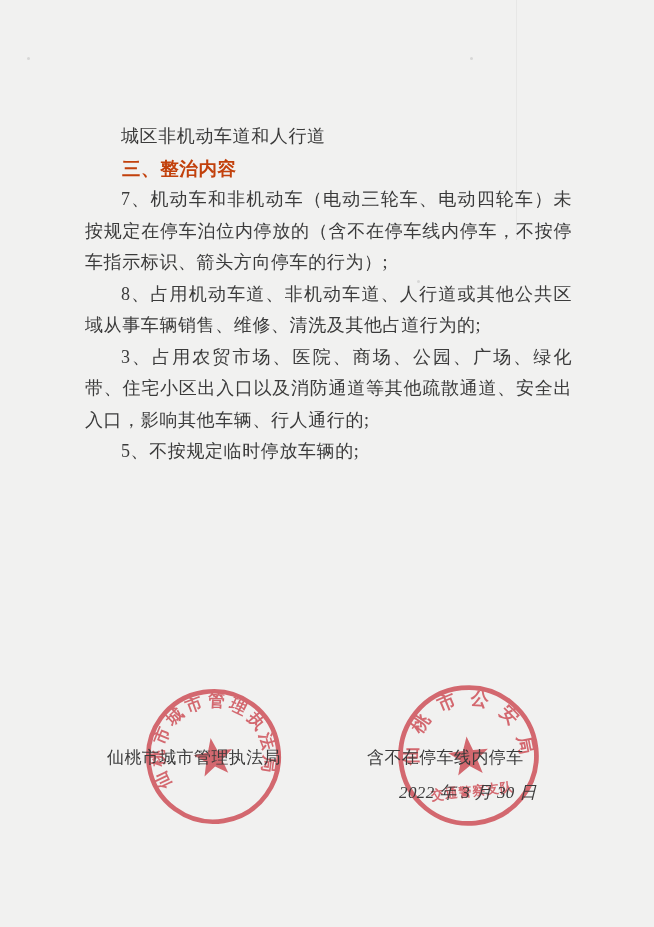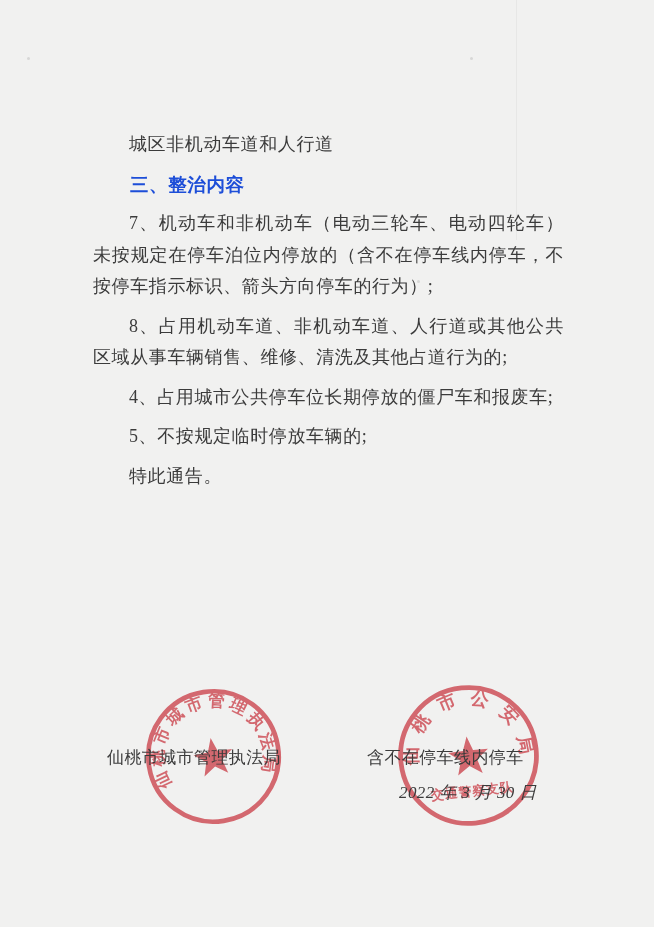--- a/index.html
+++ b/index.html
@@ -39,28 +39,28 @@
     position: absolute;
     left: 85px;
     top: 121px;
     width: 487px;
     font-size: 18px;
     letter-spacing: 0.6px;
     line-height: 31.5px;
     text-align: justify;
   }
   .body-text p {
-    margin: 8px;
+    margin: 0;
     text-indent: 2em;
   }
   .body-text p.heading {
     font-family: "Liberation Sans", "DejaVu Sans", sans-serif;
     font-weight: 700;
     font-size: 18.5px;
-    color: #1d4ed8;
+    color: #c2410c;
   }
   .sig {
     position: absolute;
     font-size: 17px;
     letter-spacing: 0.4px;
     white-space: nowrap;
     color: #3b3b3b;
     z-index: 3;
   }
   .sig-left  { left: 107px; top: 746px; }
@@ -88,23 +88,22 @@
   <div class="scan-artifact"></div>
   <div class="speck" style="left:27px; top:57px;"></div>
   <div class="speck" style="left:470px; top:57px;"></div>
   <div class="speck" style="left:417px; top:280px;"></div>
 
   <div class="body-text">
     <p>城区非机动车道和人行道</p>
     <p class="heading">三、整治内容</p>
     <p>7、机动车和非机动车（电动三轮车、电动四轮车）未按规定在停车泊位内停放的（含不在停车线内停车，不按停车指示标识、箭头方向停车的行为）;</p>
     <p>8、占用机动车道、非机动车道、人行道或其他公共区域从事车辆销售、维修、清洗及其他占道行为的;</p>
-    <p>4、占用城市公共停车位长期停放的僵尸车和报废车;</p>
+    <p>3、占用农贸市场、医院、商场、公园、广场、绿化带、住宅小区出入口以及消防通道等其他疏散通道、安全出入口，影响其他车辆、行人通行的;</p>
     <p>5、不按规定临时停放车辆的;</p>
-    <p>特此通告。</p>
   </div>
 
   <div class="seal seal-left">
     <svg viewBox="0 0 160 160" width="149" height="149">
       <g fill="#dc5a63" stroke="#dc5a63">
         <circle cx="80" cy="80" r="70" fill="none" stroke-width="5"></circle>
         <path id="seal-left-arc" d="M 33.2,107 A 54,54 0 1 1 126.8,107" fill="none" stroke="none"></path>
         <text font-size="18" stroke="none">
           <textPath href="#seal-left-arc" startOffset="4" textLength="218" lengthAdjust="spacing">仙桃市城市管理执法局</textPath>
         </text>

